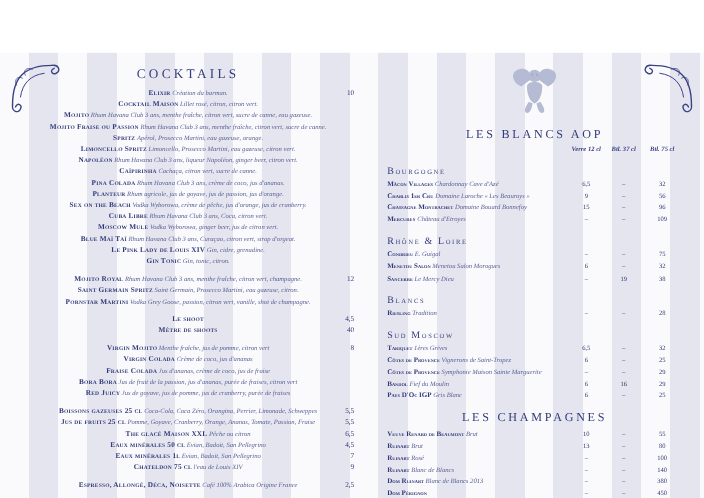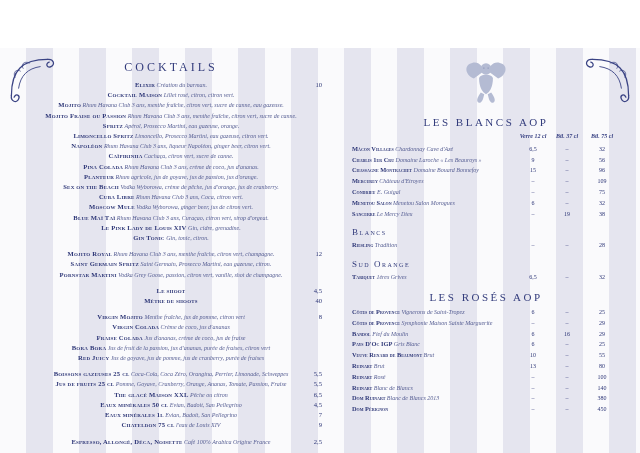--- a/index.html
+++ b/index.html
@@ -145,20 +145,21 @@
     </svg>
     <div id="wine-sections">
         <section class="wine-section">
           <h2 class="section-title">LES BLANCS AOP</h2>
           <div class="wine-row wine-headers">
             <span class="name-cell"></span>
             <span class="price-cell header-cell">Verre 12 cl</span>
             <span class="price-cell header-cell">Btl. 37 cl</span>
             <span class="price-cell header-cell">Btl. 75 cl</span>
           </div>
+          <h3 class="subsection-title">Bourgogne</h3>
           <div class="wine-row">
             <span class="name-cell"><span class="wine-name">Mâcon Villages</span> <span class="wine-desc">Chardonnay Cave d'Azé</span></span>
             <span class="price-cell">6,5</span>
             <span class="price-cell">–</span>
             <span class="price-cell">32</span>
           </div>
           <div class="wine-row">
             <span class="name-cell"><span class="wine-name">Chablis 1er Cru</span> <span class="wine-desc">Domaine Laroche « Les Beauroys »</span></span>
             <span class="price-cell">9</span>
             <span class="price-cell">–</span>
@@ -169,20 +170,21 @@
             <span class="price-cell">15</span>
             <span class="price-cell">–</span>
             <span class="price-cell">96</span>
           </div>
           <div class="wine-row">
             <span class="name-cell"><span class="wine-name">Mercurey</span> <span class="wine-desc">Château d'Etroyes</span></span>
             <span class="price-cell">–</span>
             <span class="price-cell">–</span>
             <span class="price-cell">109</span>
           </div>
+          <h3 class="subsection-title">Rhône &amp; Loire</h3>
           <div class="wine-row">
             <span class="name-cell"><span class="wine-name">Condrieu</span> <span class="wine-desc">E. Guigal</span></span>
             <span class="price-cell">–</span>
             <span class="price-cell">–</span>
             <span class="price-cell">75</span>
           </div>
           <div class="wine-row">
             <span class="name-cell"><span class="wine-name">Menetou Salon</span> <span class="wine-desc">Menetou Salon Morogues</span></span>
             <span class="price-cell">6</span>
             <span class="price-cell">–</span>
@@ -194,30 +196,29 @@
             <span class="price-cell">19</span>
             <span class="price-cell">38</span>
           </div>
           <h3 class="subsection-title">Blancs</h3>
           <div class="wine-row">
             <span class="name-cell"><span class="wine-name">Riesling</span> <span class="wine-desc">Tradition</span></span>
             <span class="price-cell">–</span>
             <span class="price-cell">–</span>
             <span class="price-cell">28</span>
           </div>
-          <h3 class="subsection-title">Sud Orange</h3>
+          <h3 class="subsection-title">Sud Moscow</h3>
           <div class="wine-row">
             <span class="name-cell"><span class="wine-name">Tariquet</span> <span class="wine-desc">1ères Grives</span></span>
             <span class="price-cell">6,5</span>
             <span class="price-cell">–</span>
             <span class="price-cell">32</span>
           </div>
         </section>
         <section class="wine-section">
-          <h2 class="section-title">LES ROSÉS AOP</h2>
           <div class="wine-row">
             <span class="name-cell"><span class="wine-name">Côtes de Provence</span> <span class="wine-desc">Vignerons de Saint-Tropez</span></span>
             <span class="price-cell">6</span>
             <span class="price-cell">–</span>
             <span class="price-cell">25</span>
           </div>
           <div class="wine-row">
             <span class="name-cell"><span class="wine-name">Côtes de Provence</span> <span class="wine-desc">Symphonie Maison Sainte Marguerite</span></span>
             <span class="price-cell">–</span>
             <span class="price-cell">–</span>
@@ -230,20 +231,21 @@
             <span class="price-cell">29</span>
           </div>
           <div class="wine-row">
             <span class="name-cell"><span class="wine-name">Pays D'Oc IGP</span> <span class="wine-desc">Gris Blanc</span></span>
             <span class="price-cell">6</span>
             <span class="price-cell">–</span>
             <span class="price-cell">25</span>
           </div>
         </section>
         <section class="wine-section">
+          <h2 class="section-title">LES CHAMPAGNES</h2>
           <div class="wine-row">
             <span class="name-cell"><span class="wine-name">Veuve Renard de Beaumont</span> <span class="wine-desc">Brut</span></span>
             <span class="price-cell">10</span>
             <span class="price-cell">–</span>
             <span class="price-cell">55</span>
           </div>
           <div class="wine-row">
             <span class="name-cell"><span class="wine-name">Ruinart</span> <span class="wine-desc">Brut</span></span>
             <span class="price-cell">13</span>
             <span class="price-cell">–</span>

